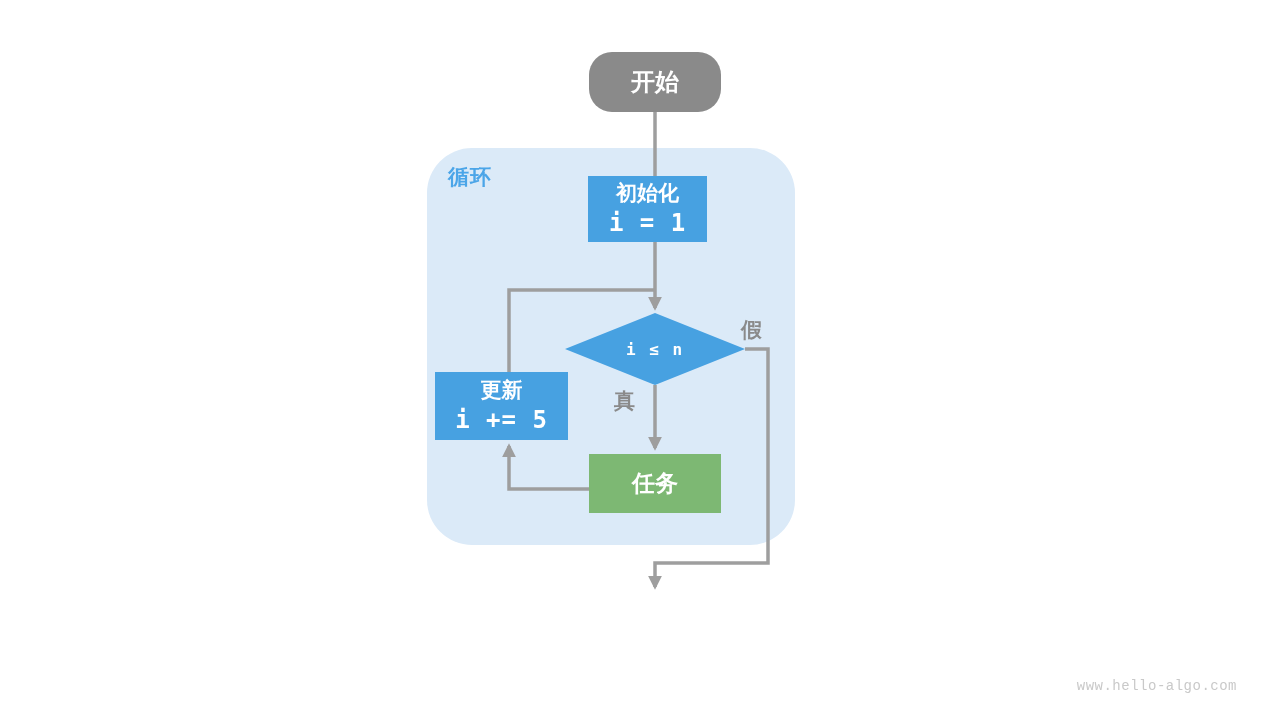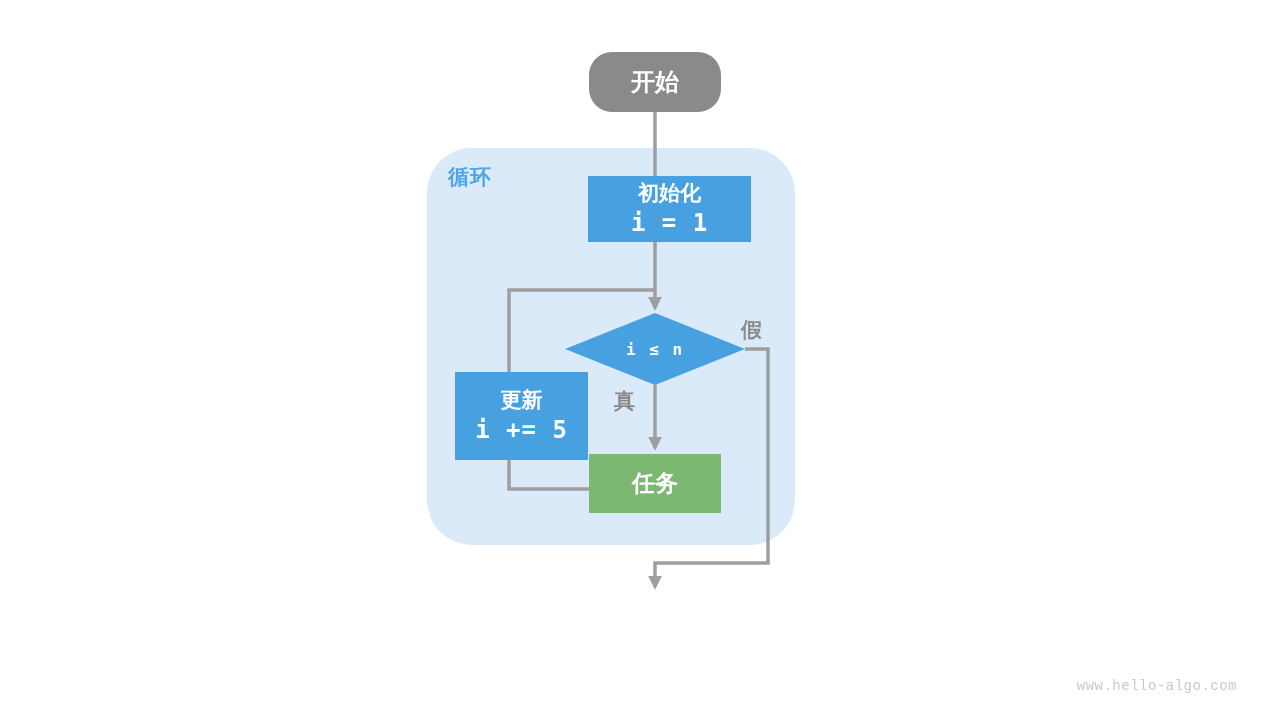--- a/index.html
+++ b/index.html
@@ -39,22 +39,22 @@
   }
   .node.terminal { background: var(--node-gray); border-radius: 23px; font-size: 24px; font-weight: 600; }
   .node.process  { background: var(--node-blue); font-size: 21px; font-weight: 600; }
   .node.task     { background: var(--node-green); font-size: 23px; font-weight: 600; }
   .node .code-line {
     font-family: "DejaVu Sans Mono", monospace; font-size: 24px; font-weight: bold;
     letter-spacing: 1px; margin-top: 2px;
   }
 
   .node-start  { left: 589px; top: 52px;  width: 132px; height: 60px; }
-  .node-init   { left: 588px; top: 176px; width: 163px; height: 66px; }
-  .node-update { left: 455px; top: 372px; width: 133px; height: 88px; }
+  .node-init   { left: 588px; top: 176px; width: 119px; height: 66px; }
+  .node-update { left: 435px; top: 372px; width: 133px; height: 68px; }
   .node-task   { left: 589px; top: 454px; width: 132px; height: 59px; }
   .node-end    { left: 589px; top: 593px; width: 130px; height: 60px; }
 
   .diamond-wrap { position: absolute; left: 565px; top: 313px; width: 180px; height: 72px; z-index: 3; }
   .diamond-shape {
     position: absolute; inset: 0; background: var(--node-blue);
     clip-path: polygon(50% 0, 100% 50%, 50% 100%, 0 50%);
   }
   .diamond-text {
     position: absolute; inset: 0; display: flex; align-items: center; justify-content: center;

